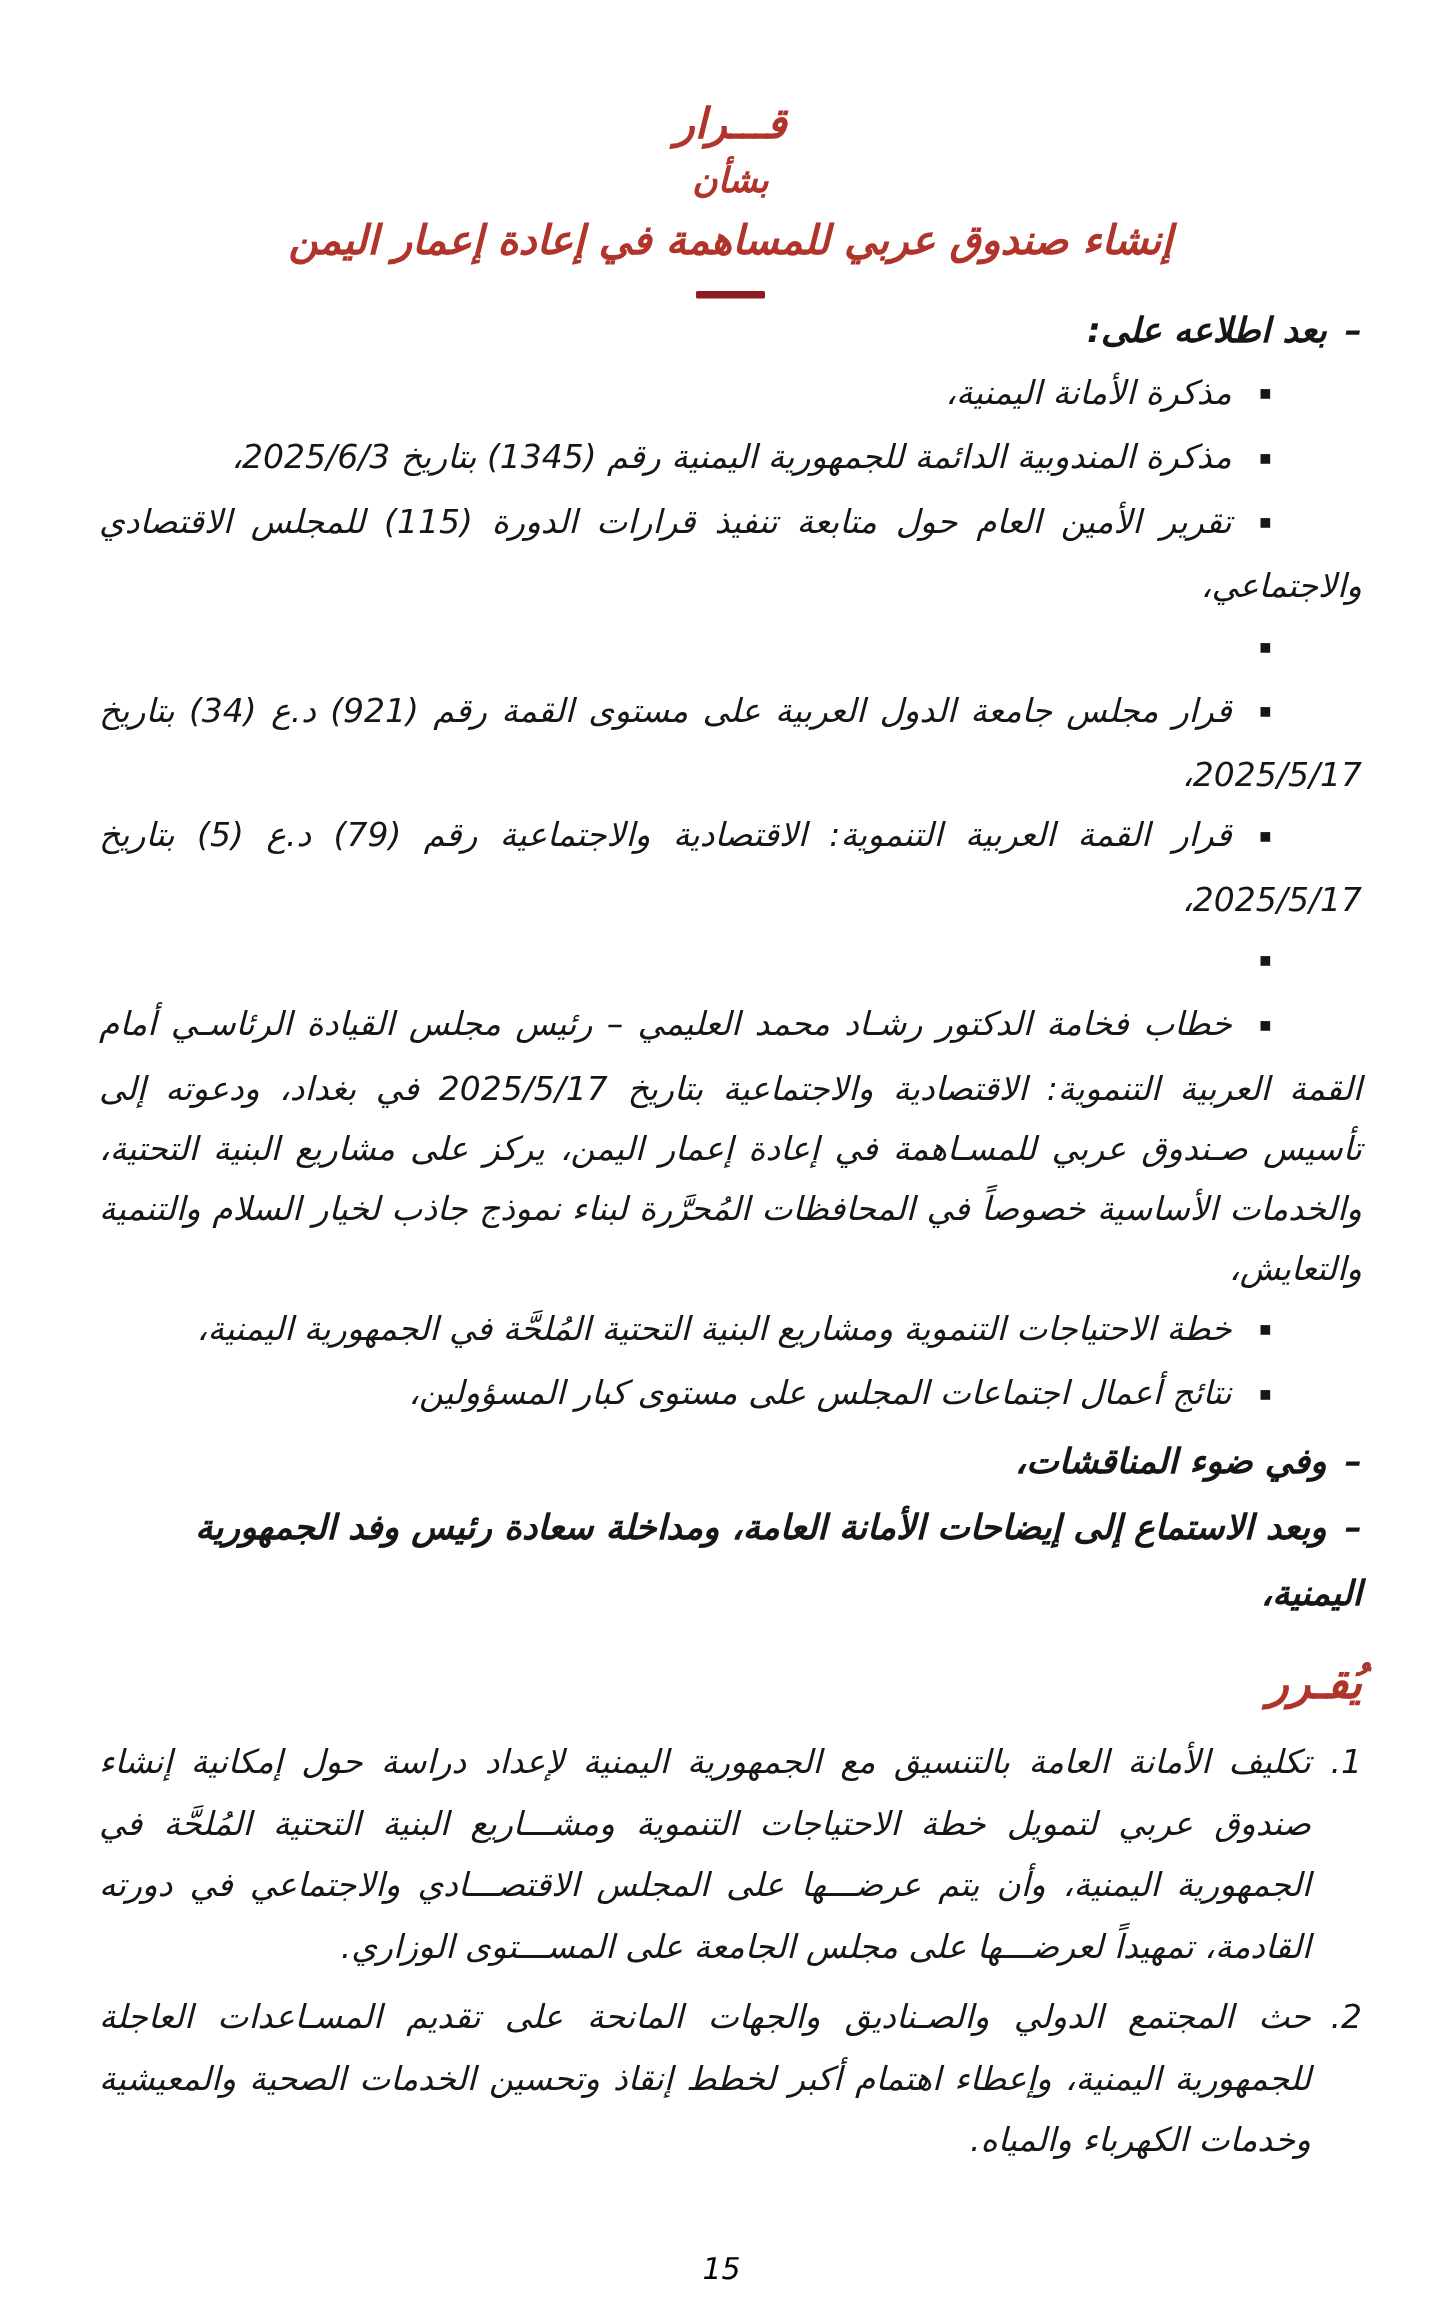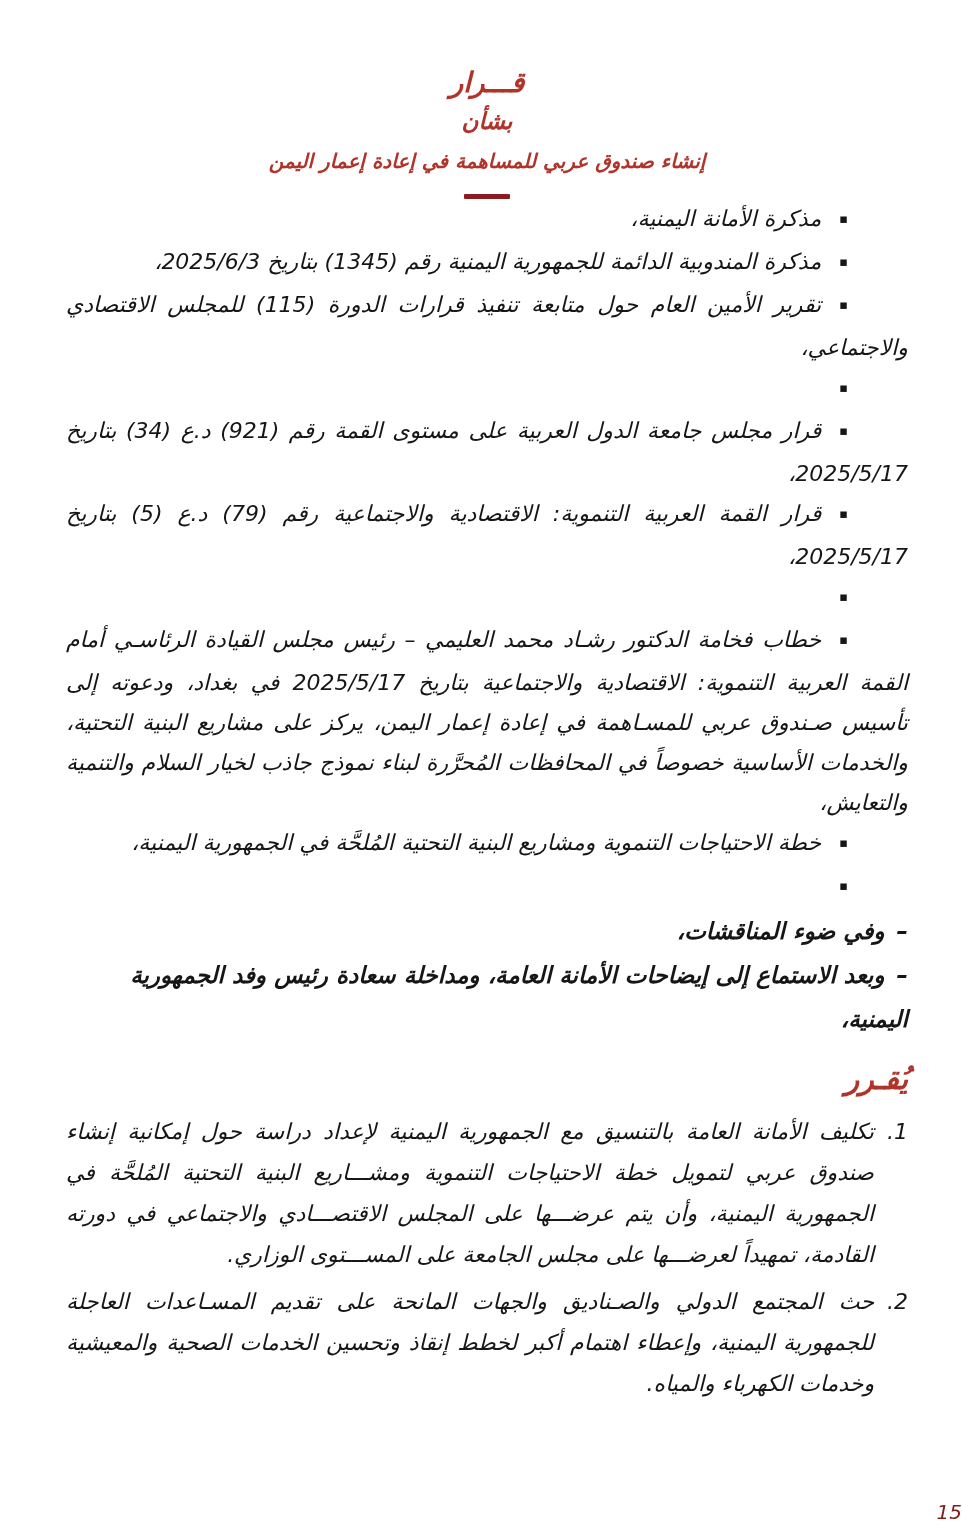--- a/index.html
+++ b/index.html
@@ -26,21 +26,21 @@
   .heading{text-align:center;}
   .h-qarar{
     font-size:28px;font-weight:bold;color:var(--title-red);
     line-height:38px;letter-spacing:1px;
   }
   .h-bishan{
     font-size:23px;font-weight:bold;color:var(--title-red);
     line-height:38px;
   }
   .h-subject{
-    font-size:20px;font-weight:bold;color:var(--title-red);
+    font-size:27px;font-weight:bold;color:var(--title-red);
     line-height:42px;
     text-align:center;
   }
   .title-rule{
     width:46px;height:5px;background:var(--reference-red);
     margin:12px auto 0;border-radius:1px;
   }
 
   
   .opening{
@@ -77,49 +77,50 @@
     padding-right:34px;
     font-size:22px;line-height:41px;
     text-align:justify;
   }
   .decision .num{
     position:absolute;right:0;top:0;
     font-size:22px;
   }
   .pageno{
     position:absolute;left:0;right:0;bottom:28px;
-    text-align:right;
-    font-size:20px;color:#7f1d1d;
+    text-align:center;
+    font-size:20px;color:#000000;
   }
 </style>
 </head>
 <body>
 
 <div class="page">
   <div class="content">
 
     <div class="heading">
       <div class="h-qarar">قـــرار</div>
       <div class="h-bishan">بشأن</div>
       <div class="h-subject">إنشاء صندوق عربي للمساهمة في إعادة إعمار اليمن</div>
       <div class="title-rule"></div>
     </div>
 
 
+    <p class="dash-p"><span class="dash-glyph"></span><span>بعد اطلاعه على:</span></p>
 
     <p class="review"><span class="sq"></span><span>مذكرة الأمانة اليمنية،</span></p>
     <p class="review"><span class="sq"></span><span>مذكرة المندوبية الدائمة للجمهورية اليمنية رقم (1345) بتاريخ 2025/6/3،</span></p>
     <p class="review"><span class="sq"></span><span>تقرير الأمين العام حول متابعة تنفيذ قرارات الدورة (115) للمجلس الاقتصادي والاجتماعي،</span></p>
     <p class="review"><span class="sq"></span></p>
     <p class="review"><span class="sq"></span><span>قرار مجلس جامعة الدول العربية على مستوى القمة رقم (921) د.ع (34) بتاريخ 2025/5/17،</span></p>
     <p class="review"><span class="sq"></span><span>قرار القمة العربية التنموية: الاقتصادية والاجتماعية رقم (79) د.ع (5) بتاريخ 2025/5/17،</span></p>
     <p class="review"><span class="sq"></span></p>
     <p class="review"><span class="sq"></span><span>خطاب فخامة الدكتور رشـاد محمد العليمي – رئيس مجلس القيادة الرئاسـي أمام القمة العربية التنموية: الاقتصادية والاجتماعية بتاريخ 2025/5/17 في بغداد، ودعوته إلى تأسيس صـندوق عربي للمسـاهمة في إعادة إعمار اليمن، يركز على مشاريع البنية التحتية، والخدمات الأساسية خصوصاً في المحافظات المُحرَّرة لبناء نموذج جاذب لخيار السلام والتنمية والتعايش،</span></p>
     <p class="review"><span class="sq"></span><span>خطة الاحتياجات التنموية ومشاريع البنية التحتية المُلحَّة في الجمهورية اليمنية،</span></p>
-    <p class="review"><span class="sq"></span></p>
+    <p class="review"><span class="sq"></span><span>نتائج أعمال اجتماعات المجلس على مستوى كبار المسؤولين،</span></p>
 
     <p class="dash-p"><span class="dash-glyph"></span><span>وفي ضوء المناقشات،</span></p>
     <p class="dash-p"><span class="dash-glyph"></span><span>وبعد الاستماع إلى إيضاحات الأمانة العامة، ومداخلة سعادة رئيس وفد الجمهورية اليمنية،</span></p>
 
     <div class="decides">يُقـرر</div>
 
     <p class="decision"><span class="num">1.</span><span>تكليف الأمانة العامة بالتنسيق مع الجمهورية اليمنية لإعداد دراسة حول إمكانية إنشاء صندوق عربي لتمويل خطة الاحتياجات التنموية ومشـــاريع البنية التحتية المُلحَّة في الجمهورية اليمنية، وأن يتم عرضـــها على المجلس الاقتصـــادي والاجتماعي في دورته القادمة، تمهيداً لعرضـــها على مجلس الجامعة على المســـتوى الوزاري.</span></p>
     <p class="decision"><span class="num">2.</span><span>حث المجتمع الدولي والصـناديق والجهات المانحة على تقديم المسـاعدات العاجلة للجمهورية اليمنية، وإعطاء اهتمام أكبر لخطط إنقاذ وتحسين الخدمات الصحية والمعيشية وخدمات الكهرباء والمياه.</span></p>
 
   </div>

